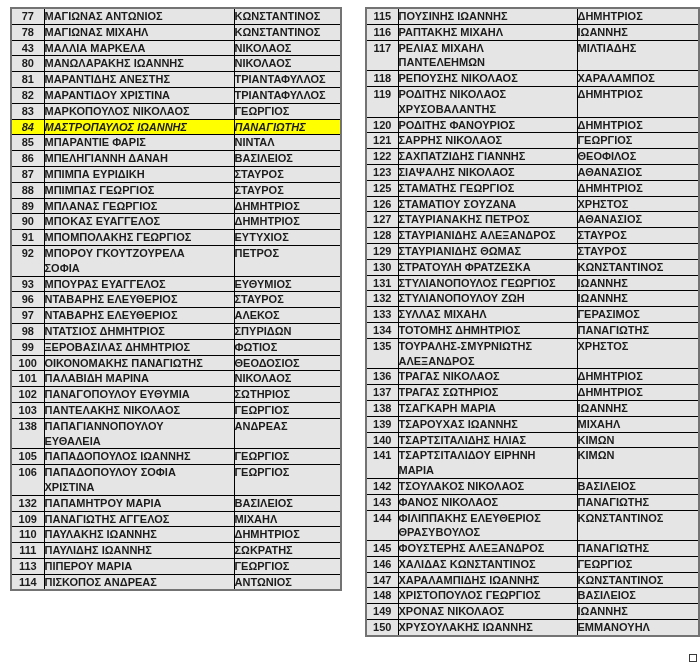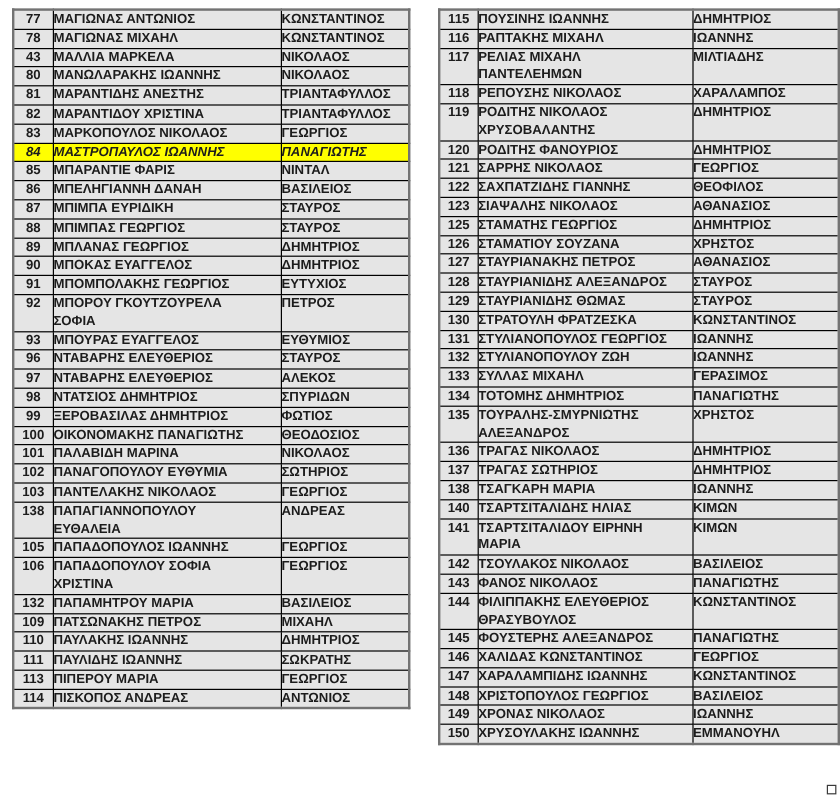--- a/index.html
+++ b/index.html
@@ -224,21 +224,21 @@
 ΧΡΙΣΤΙΝΑ</td>
             <td class="father">ΓΕΩΡΓΙΟΣ</td>
           </tr>
           <tr>
             <td class="num">132</td>
             <td class="name">ΠΑΠΑΜΗΤΡΟΥ ΜΑΡΙΑ</td>
             <td class="father">ΒΑΣΙΛΕΙΟΣ</td>
           </tr>
           <tr>
             <td class="num">109</td>
-            <td class="name">ΠΑΤΣΩΝΑΚΗΣ ΠΕΤΡΟΣ</td>
+            <td class="name">ΠΑΝΑΓΙΩΤΗΣ ΑΓΓΕΛΟΣ</td>
             <td class="father">ΜΙΧΑΗΛ</td>
           </tr>
           <tr>
             <td class="num">110</td>
             <td class="name">ΠΑΥΛΑΚΗΣ ΙΩΑΝΝΗΣ</td>
             <td class="father">ΔΗΜΗΤΡΙΟΣ</td>
           </tr>
           <tr>
             <td class="num">111</td>
             <td class="name">ΠΑΥΛΙΔΗΣ ΙΩΑΝΝΗΣ</td>
@@ -376,20 +376,25 @@
             <td class="num">137</td>
             <td class="name">ΤΡΑΓΑΣ ΣΩΤΗΡΙΟΣ</td>
             <td class="father">ΔΗΜΗΤΡΙΟΣ</td>
           </tr>
           <tr>
             <td class="num">138</td>
             <td class="name">ΤΣΑΓΚΑΡΗ ΜΑΡΙΑ</td>
             <td class="father">ΙΩΑΝΝΗΣ</td>
           </tr>
           <tr>
+            <td class="num">139</td>
+            <td class="name">ΤΣΑΡΟΥΧΑΣ ΙΩΑΝΝΗΣ</td>
+            <td class="father">ΜΙΧΑΗΛ</td>
+          </tr>
+          <tr>
             <td class="num">140</td>
             <td class="name">ΤΣΑΡΤΣΙΤΑΛΙΔΗΣ ΗΛΙΑΣ</td>
             <td class="father">ΚΙΜΩΝ</td>
           </tr>
           <tr>
             <td class="num">141</td>
             <td class="name">ΤΣΑΡΤΣΙΤΑΛΙΔΟΥ ΕΙΡΗΝΗ
 ΜΑΡΙΑ</td>
             <td class="father">ΚΙΜΩΝ</td>
           </tr>

